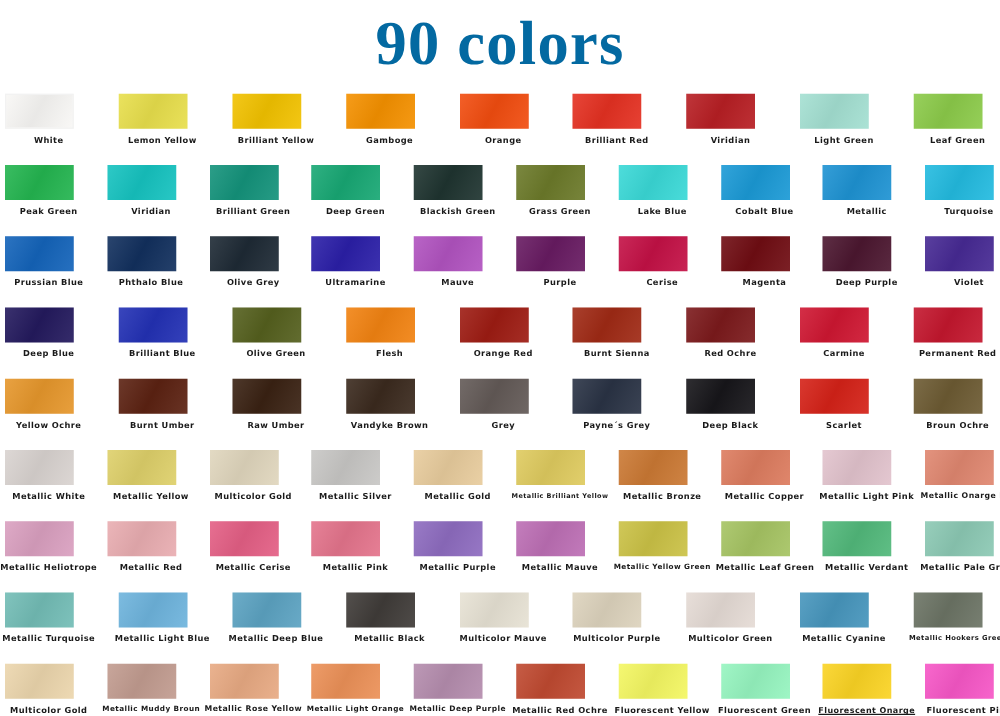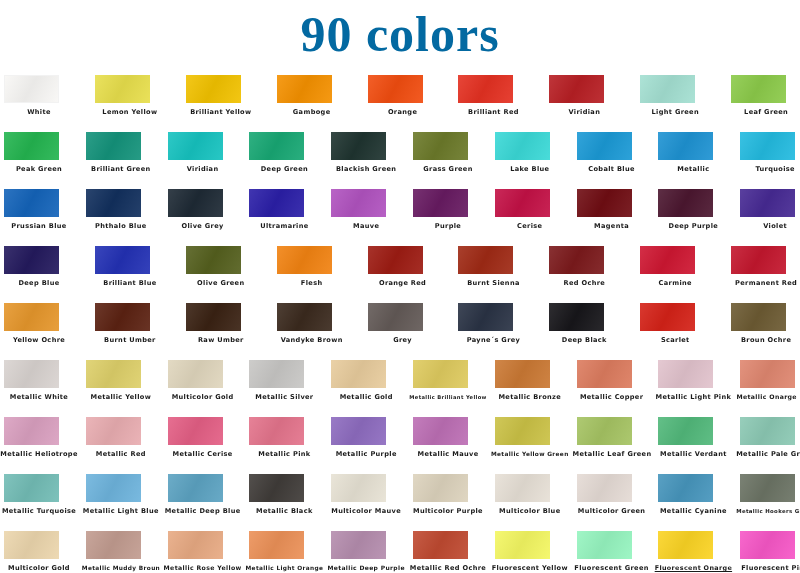--- a/index.html
+++ b/index.html
@@ -120,28 +120,28 @@
         <div class="swatch-chip" style="background: linear-gradient(118deg, rgba(255, 255, 255, 0.1) 0%, rgba(0, 0, 0, 0.06) 48%, rgba(255, 255, 255, 0.08) 100%), rgb(140, 203, 74);"></div>
         <div class="swatch-label">Leaf Green</div>
       </div>
     </div>
     <div class="swatch-row">
       <div class="swatch-cell">
         <div class="swatch-chip" style="background: linear-gradient(118deg, rgba(255, 255, 255, 0.1) 0%, rgba(0, 0, 0, 0.06) 48%, rgba(255, 255, 255, 0.08) 100%), rgb(36, 181, 80);"></div>
         <div class="swatch-label">Peak Green</div>
       </div>
       <div class="swatch-cell">
+        <div class="swatch-chip" style="background: linear-gradient(118deg, rgba(255, 255, 255, 0.1) 0%, rgba(0, 0, 0, 0.06) 48%, rgba(255, 255, 255, 0.08) 100%), rgb(22, 195, 192);"></div>
+        <div class="swatch-label">Viridian</div>
+      </div>
+      <div class="swatch-cell">
         <div class="swatch-chip" style="background: linear-gradient(118deg, rgba(255, 255, 255, 0.1) 0%, rgba(0, 0, 0, 0.06) 48%, rgba(255, 255, 255, 0.08) 100%), rgb(20, 147, 123);"></div>
         <div class="swatch-label">Brilliant Green</div>
       </div>
       <div class="swatch-cell">
-        <div class="swatch-chip" style="background: linear-gradient(118deg, rgba(255, 255, 255, 0.1) 0%, rgba(0, 0, 0, 0.06) 48%, rgba(255, 255, 255, 0.08) 100%), rgb(22, 195, 192);"></div>
-        <div class="swatch-label">Viridian</div>
-      </div>
-      <div class="swatch-cell">
         <div class="swatch-chip" style="background: linear-gradient(118deg, rgba(255, 255, 255, 0.1) 0%, rgba(0, 0, 0, 0.06) 48%, rgba(255, 255, 255, 0.08) 100%), rgb(24, 168, 116);"></div>
         <div class="swatch-label">Deep Green</div>
       </div>
       <div class="swatch-cell">
         <div class="swatch-chip" style="background: linear-gradient(118deg, rgba(255, 255, 255, 0.1) 0%, rgba(0, 0, 0, 0.06) 48%, rgba(255, 255, 255, 0.08) 100%), rgb(31, 52, 48);"></div>
         <div class="swatch-label">Blackish Green</div>
       </div>
       <div class="swatch-cell">
         <div class="swatch-chip" style="background: linear-gradient(118deg, rgba(255, 255, 255, 0.1) 0%, rgba(0, 0, 0, 0.06) 48%, rgba(255, 255, 255, 0.08) 100%), rgb(108, 122, 42);"></div>
         <div class="swatch-label">Grass Green</div>
@@ -382,24 +382,20 @@
         <div class="swatch-chip" style="background: linear-gradient(118deg, rgba(255, 255, 255, 0.1) 0%, rgba(0, 0, 0, 0.06) 48%, rgba(255, 255, 255, 0.08) 100%), rgb(64, 60, 57);"></div>
         <div class="swatch-label">Metallic Black</div>
       </div>
       <div class="swatch-cell">
         <div class="swatch-chip" style="background: linear-gradient(118deg, rgba(255, 255, 255, 0.1) 0%, rgba(0, 0, 0, 0.06) 48%, rgba(255, 255, 255, 0.08) 100%), rgb(231, 226, 212);"></div>
         <div class="swatch-label">Multicolor Mauve</div>
       </div>
       <div class="swatch-cell">
         <div class="swatch-chip" style="background: linear-gradient(118deg, rgba(255, 255, 255, 0.1) 0%, rgba(0, 0, 0, 0.06) 48%, rgba(255, 255, 255, 0.08) 100%), rgb(221, 211, 189);"></div>
         <div class="swatch-label">Multicolor Purple</div>
-      </div>
-      <div class="swatch-cell">
-        <div class="swatch-chip" style="background: linear-gradient(118deg, rgba(255, 255, 255, 0.1) 0%, rgba(0, 0, 0, 0.06) 48%, rgba(255, 255, 255, 0.08) 100%), rgb(231, 224, 214);"></div>
-        <div class="swatch-label">Multicolor Blue</div>
       </div>
       <div class="swatch-cell">
         <div class="swatch-chip" style="background: linear-gradient(118deg, rgba(255, 255, 255, 0.1) 0%, rgba(0, 0, 0, 0.06) 48%, rgba(255, 255, 255, 0.08) 100%), rgb(229, 219, 213);"></div>
         <div class="swatch-label">Multicolor Green</div>
       </div>
       <div class="swatch-cell">
         <div class="swatch-chip" style="background: linear-gradient(118deg, rgba(255, 255, 255, 0.1) 0%, rgba(0, 0, 0, 0.06) 48%, rgba(255, 255, 255, 0.08) 100%), rgb(71, 150, 189);"></div>
         <div class="swatch-label">Metallic Cyanine</div>
       </div>
       <div class="swatch-cell">

